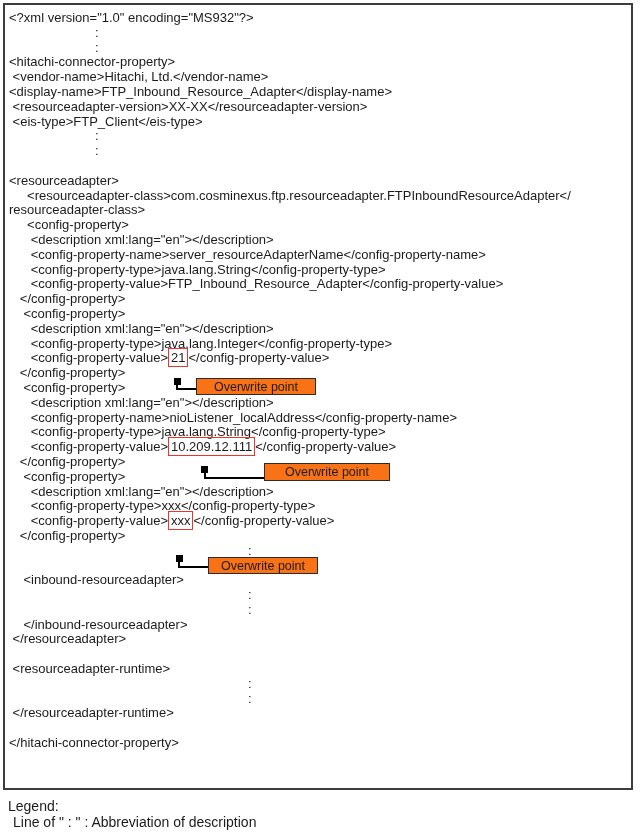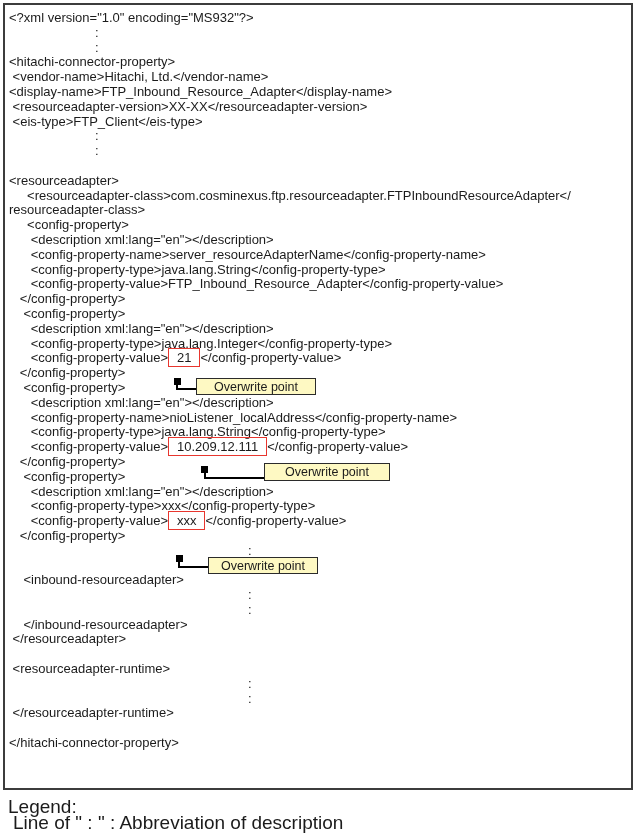--- a/index.html
+++ b/index.html
@@ -15,36 +15,36 @@
   }
   .line{
     height:14.8px;line-height:14.8px;font-size:13px;white-space:pre;
     letter-spacing:0;
   }
   .dots{display:inline-block;font-size:13px;}
   .dots-top{margin-left:86px;}
   .dots-mid{margin-left:239px;}
   .redbox{
     border:1px solid var(--red,#e8362e);
-    padding:1px 8px;
+    padding:1px 2px;
   }
   .callout{position:absolute;left:0;top:0;}
   .co-dot{
     position:absolute;width:7px;height:7px;background:#000;
   }
   .co-line{
     position:absolute;border-left:2px solid #000;border-bottom:2px solid #000;
   }
   .co-box{
-    position:absolute;background:#fef9c3;border:1.5px solid #2b2b2b;box-sizing:border-box;
+    position:absolute;background:#f97316;border:1.5px solid #2b2b2b;box-sizing:border-box;
     display:flex;align-items:center;justify-content:center;
     font-size:12.5px;white-space:nowrap;
   }
   .legend{
-    position:absolute;left:8px;top:799px;font-size:19px;line-height:15.5px;
+    position:absolute;left:8px;top:799px;font-size:14px;line-height:15.5px;
   }
   .legend .legend-item{padding-left:5px;}
 </style>
 </head>
 <body>
 
 <div class="code-box">
   <div>
       <div class="line">&lt;?xml version="1.0" encoding="MS932"?&gt;</div>
       <div class="line"><span class="dots dots-top">:</span></div>

